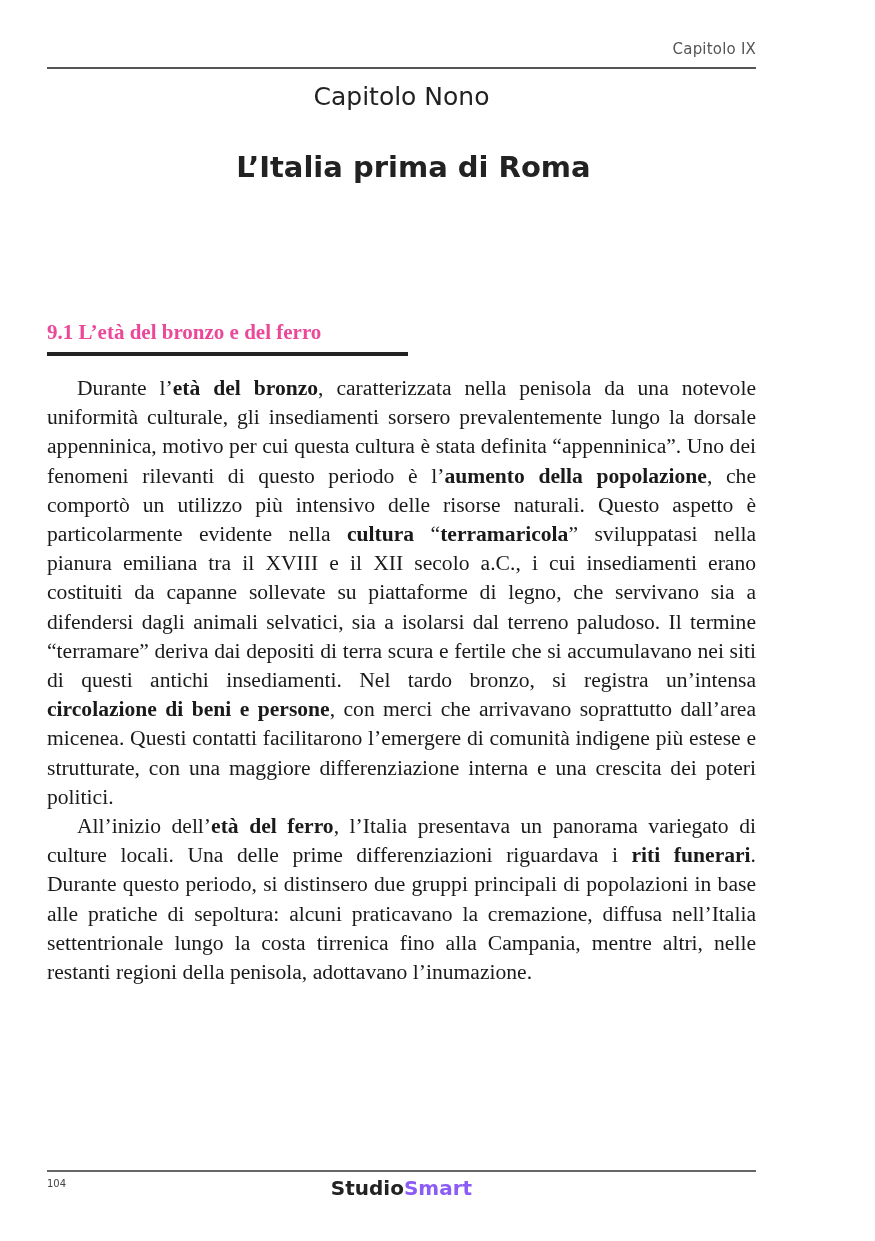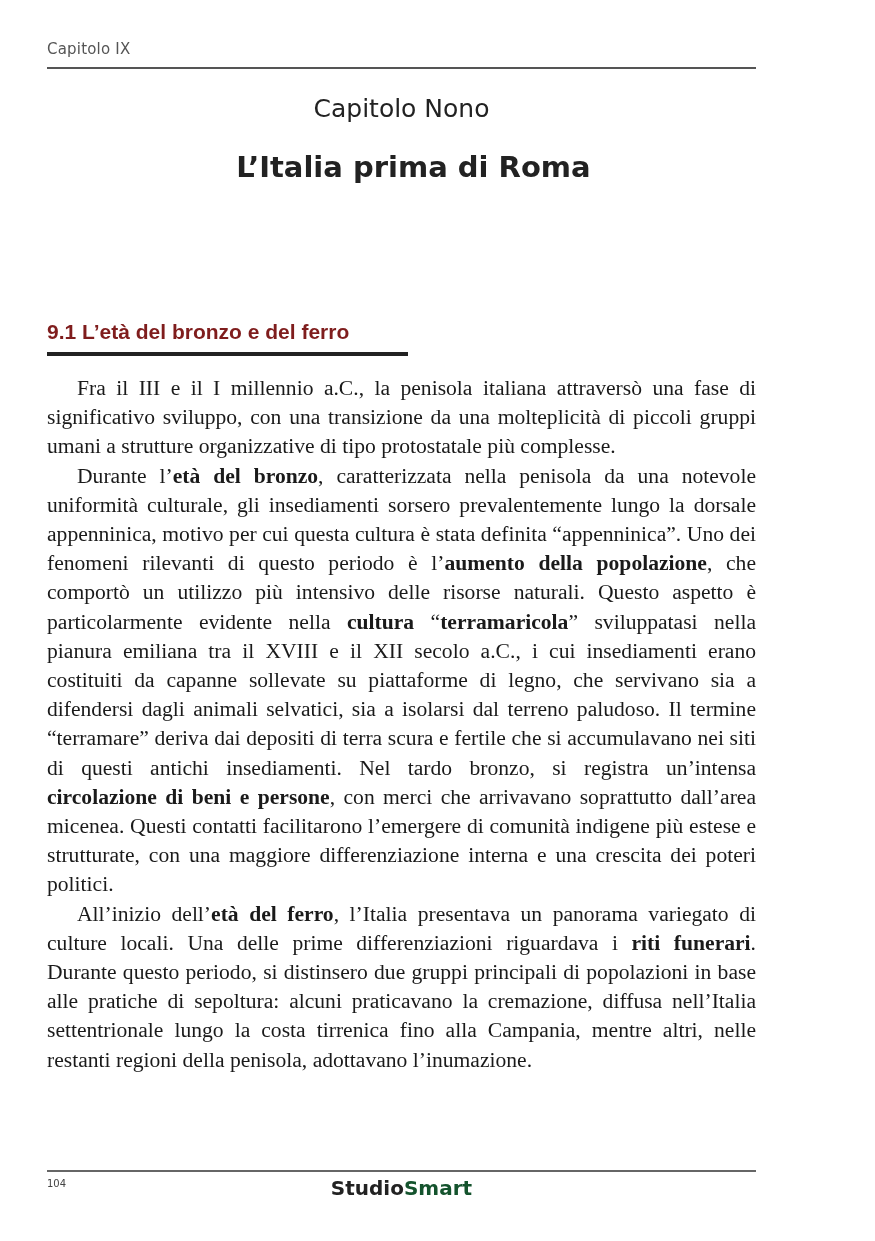--- a/index.html
+++ b/index.html
@@ -1,33 +1,33 @@
 <!DOCTYPE html>
 <html><head>
 <meta charset="utf-8">
 <style>
   html, body { margin: 0; padding: 0; background: #ffffff; }
   body { width: 875px; height: 1241px; position: relative; overflow: hidden; color: #1a1a1a; }
   .running-head {
     position: absolute; left: 47px; top: 40px; width: 709px;
-    text-align: left; font-family: "DejaVu Sans", sans-serif;
+    text-align: right; font-family: "DejaVu Sans", sans-serif;
     font-size: 15px; color: #555; letter-spacing: 0.2px;
   }
   .rule-top { position: absolute; left: 47px; top: 67px; width: 709px; height: 2px; background: #555; }
   .chapter-num {
-    position: absolute; left: 47px; top: 94px; width: 709px; text-align: center;
+    position: absolute; left: 47px; top: 82px; width: 709px; text-align: center;
     font-family: "DejaVu Sans", sans-serif; font-size: 25px; color: #222; font-weight: normal;
   }
   .chapter-title {
     position: absolute; left: 47px; top: 138px; width: 709px; text-align: center;
     font-family: "DejaVu Sans", sans-serif; font-size: 29px; font-weight: bold; color: #222;
   }
   .section-head {
     position: absolute; left: 47px; top: 320px;
-    font-family: Liberation Sans, sans-serif; font-size: 21px; font-weight: bold; color: #7f1d1d;
+    font-family: Liberation Serif, serif; font-size: 21px; font-weight: bold; color: #ec4899;
   }
   .section-rule { position: absolute; left: 47px; top: 352px; width: 361px; height: 4px; background: #222; }
   .body-text {
     position: absolute; left: 47px; top: 374px; width: 709px;
     font-family: "Liberation Serif", serif; font-size: 21.6px; line-height: 29.2px;
     text-align: justify; color: #1a1a1a; hyphens: manual;
   }
   .body-text p { margin: 0; text-indent: 30px; }
   .body-text b { font-weight: bold; }
   .rule-bottom { position: absolute; left: 47px; top: 1170px; width: 709px; height: 2px; background: #666; }
@@ -48,22 +48,21 @@
 <div class="running-head">Capitolo IX</div>
 <div class="rule-top"></div>
 
 <div class="chapter-num">Capitolo Nono</div>
 <h1 class="chapter-title" style="margin:12px">L’Italia prima di Roma</h1>
 
 <h2 class="section-head" style="margin:0">9.1 L’età del bronzo e del ferro</h2>
 <div class="section-rule"></div>
 
 <div class="body-text">
-  <p><span>Fra il III e il I millennio a.C., la penisola italiana attraversò una fase di significativo sviluppo, con una transizione da una molteplicità di piccoli gruppi umani a strutture organizzative di tipo protostatale più complesse.</span></p>
   <p><span>Durante l’</span><b>età del bronzo</b><span>, caratterizzata nella penisola da una notevole uniformità culturale, gli insediamenti sorsero prevalentemente lungo la dorsale appenninica, motivo per cui questa cultura è stata definita “appenninica”. Uno dei fenomeni rilevanti di questo periodo è l’</span><b>aumento della popolazione</b><span>, che comportò un utilizzo più intensivo delle risorse naturali. Questo aspetto è particolarmente evidente nella </span><b>cultura</b><span> “</span><b>terramaricola</b><span>” sviluppatasi nella pianura emiliana tra il XVIII e il XII secolo a.C., i cui insediamenti erano costituiti da capanne sollevate su piattaforme di legno, che servivano sia a difendersi dagli animali selvatici, sia a isolarsi dal terreno paludoso. Il termine “terramare” deriva dai depositi di terra scura e fertile che si accumulavano nei siti di questi antichi insediamenti. Nel tardo bronzo, si registra un’intensa </span><b>circolazione di beni e persone</b><span>, con merci che arrivavano soprattutto dall’area micenea. Questi contatti facilitarono l’emergere di comunità indigene più estese e strutturate, con una maggiore differenziazione interna e una crescita dei poteri politici.</span></p>
   <p><span>All’inizio dell’</span><b>età del ferro</b><span>, l’Italia presentava un panorama variegato di culture locali. Una delle prime differenziazioni riguardava i </span><b>riti funerari</b><span>. Durante questo periodo, si distinsero due gruppi principali di popolazioni in base alle pratiche di sepoltura: alcuni praticavano la cremazione, diffusa nell’Italia settentrionale lungo la costa tirrenica fino alla Campania, mentre altri, nelle restanti regioni della penisola, adottavano l’inumazione.</span></p>
 </div>
 
 <div class="rule-bottom"></div>
 <div class="page-number">104</div>
 <div class="brand">
-  <span class="b1" style="color: rgb(34, 34, 34);">Studio</span><span class="b2" style="color: #14532d;">Smart</span>
+  <span class="b1" style="color: rgb(34, 34, 34);">Studio</span><span class="b2" style="color: #8b5cf6;">Smart</span>
 </div>
 
 </body></html>

